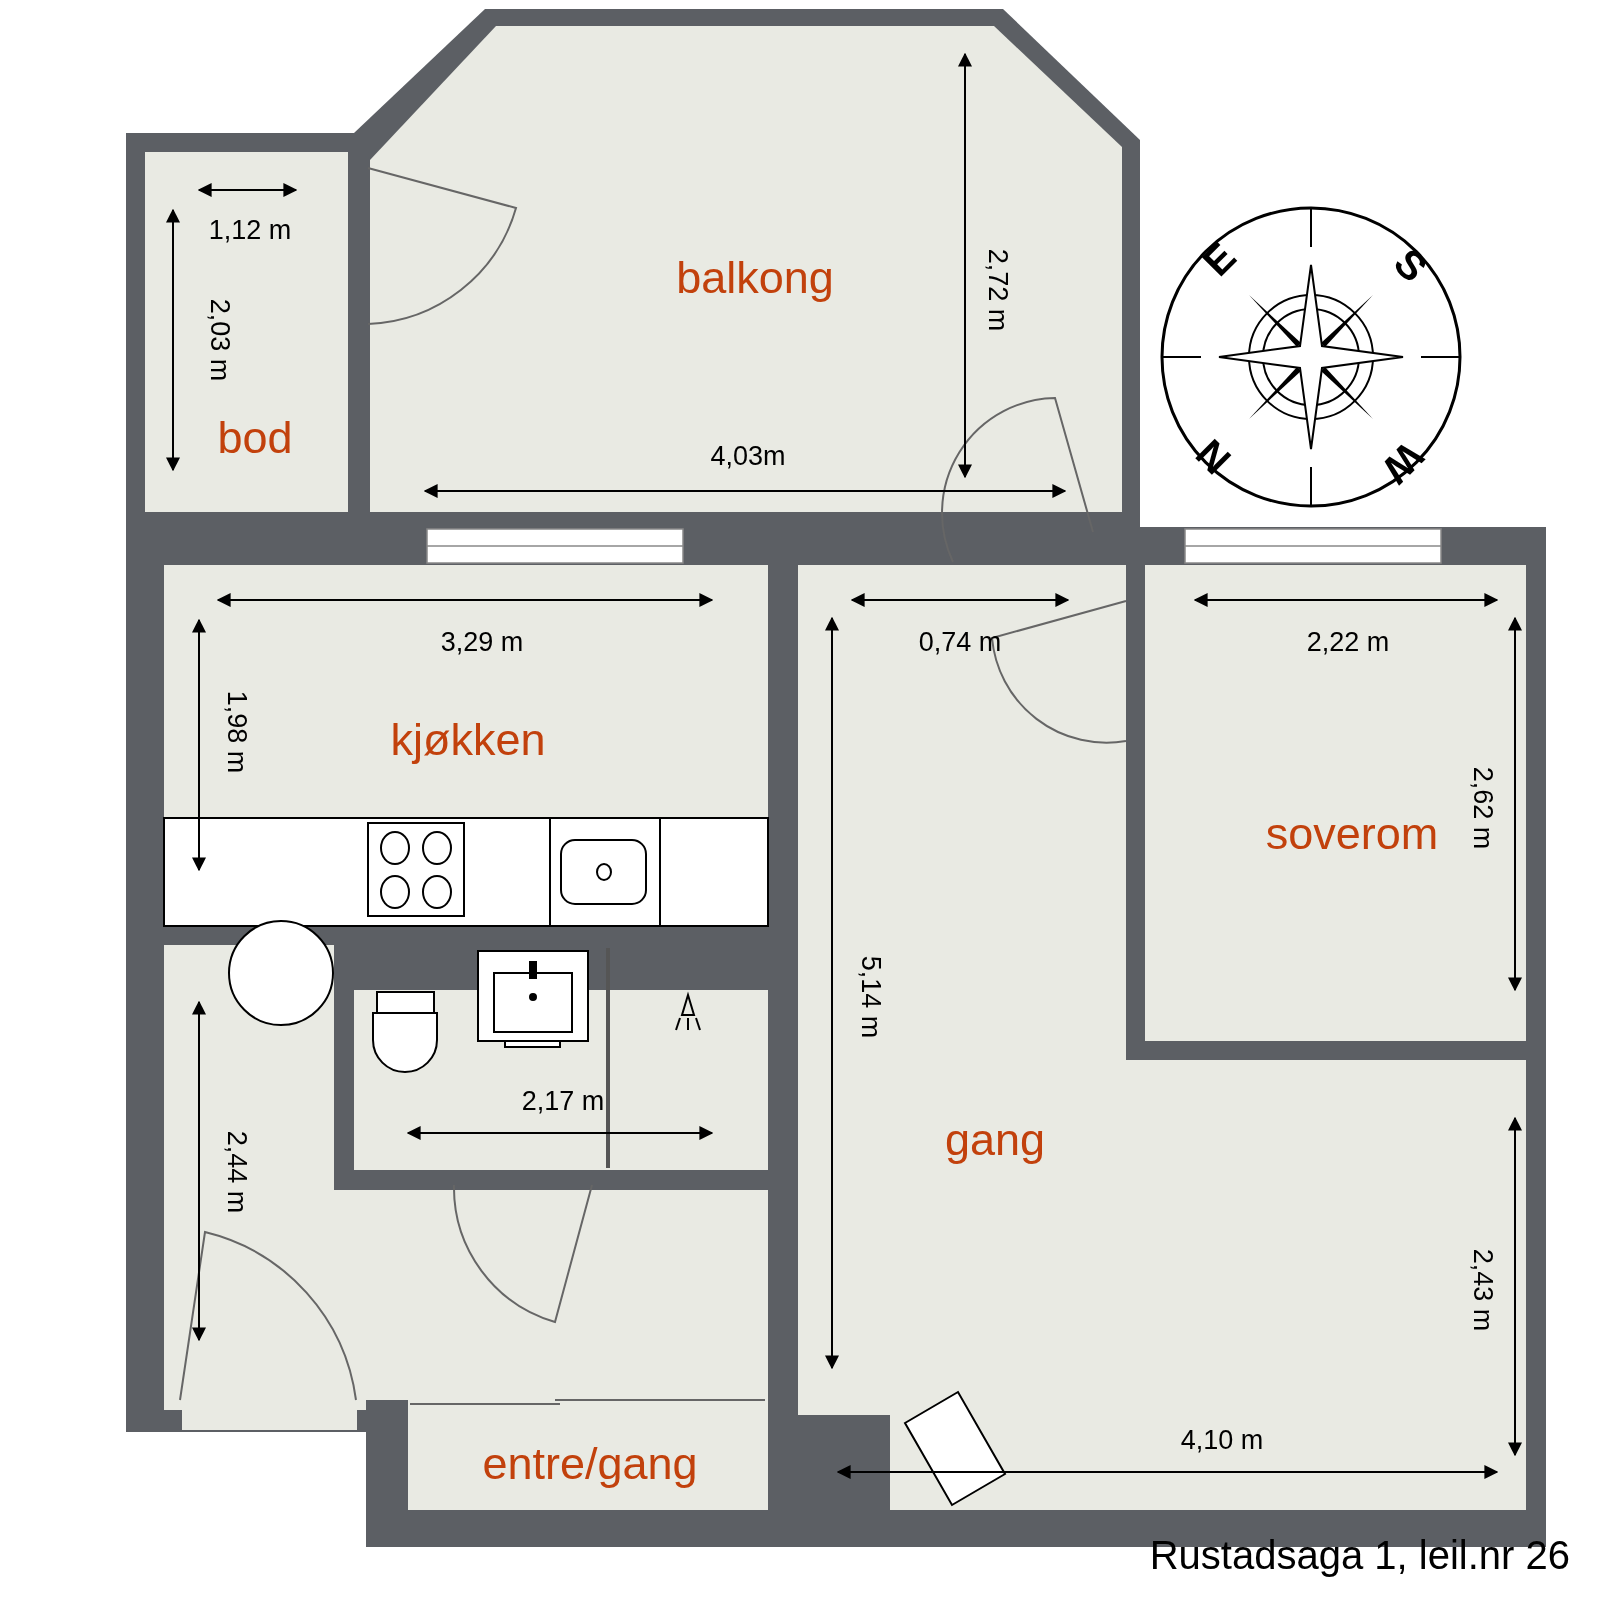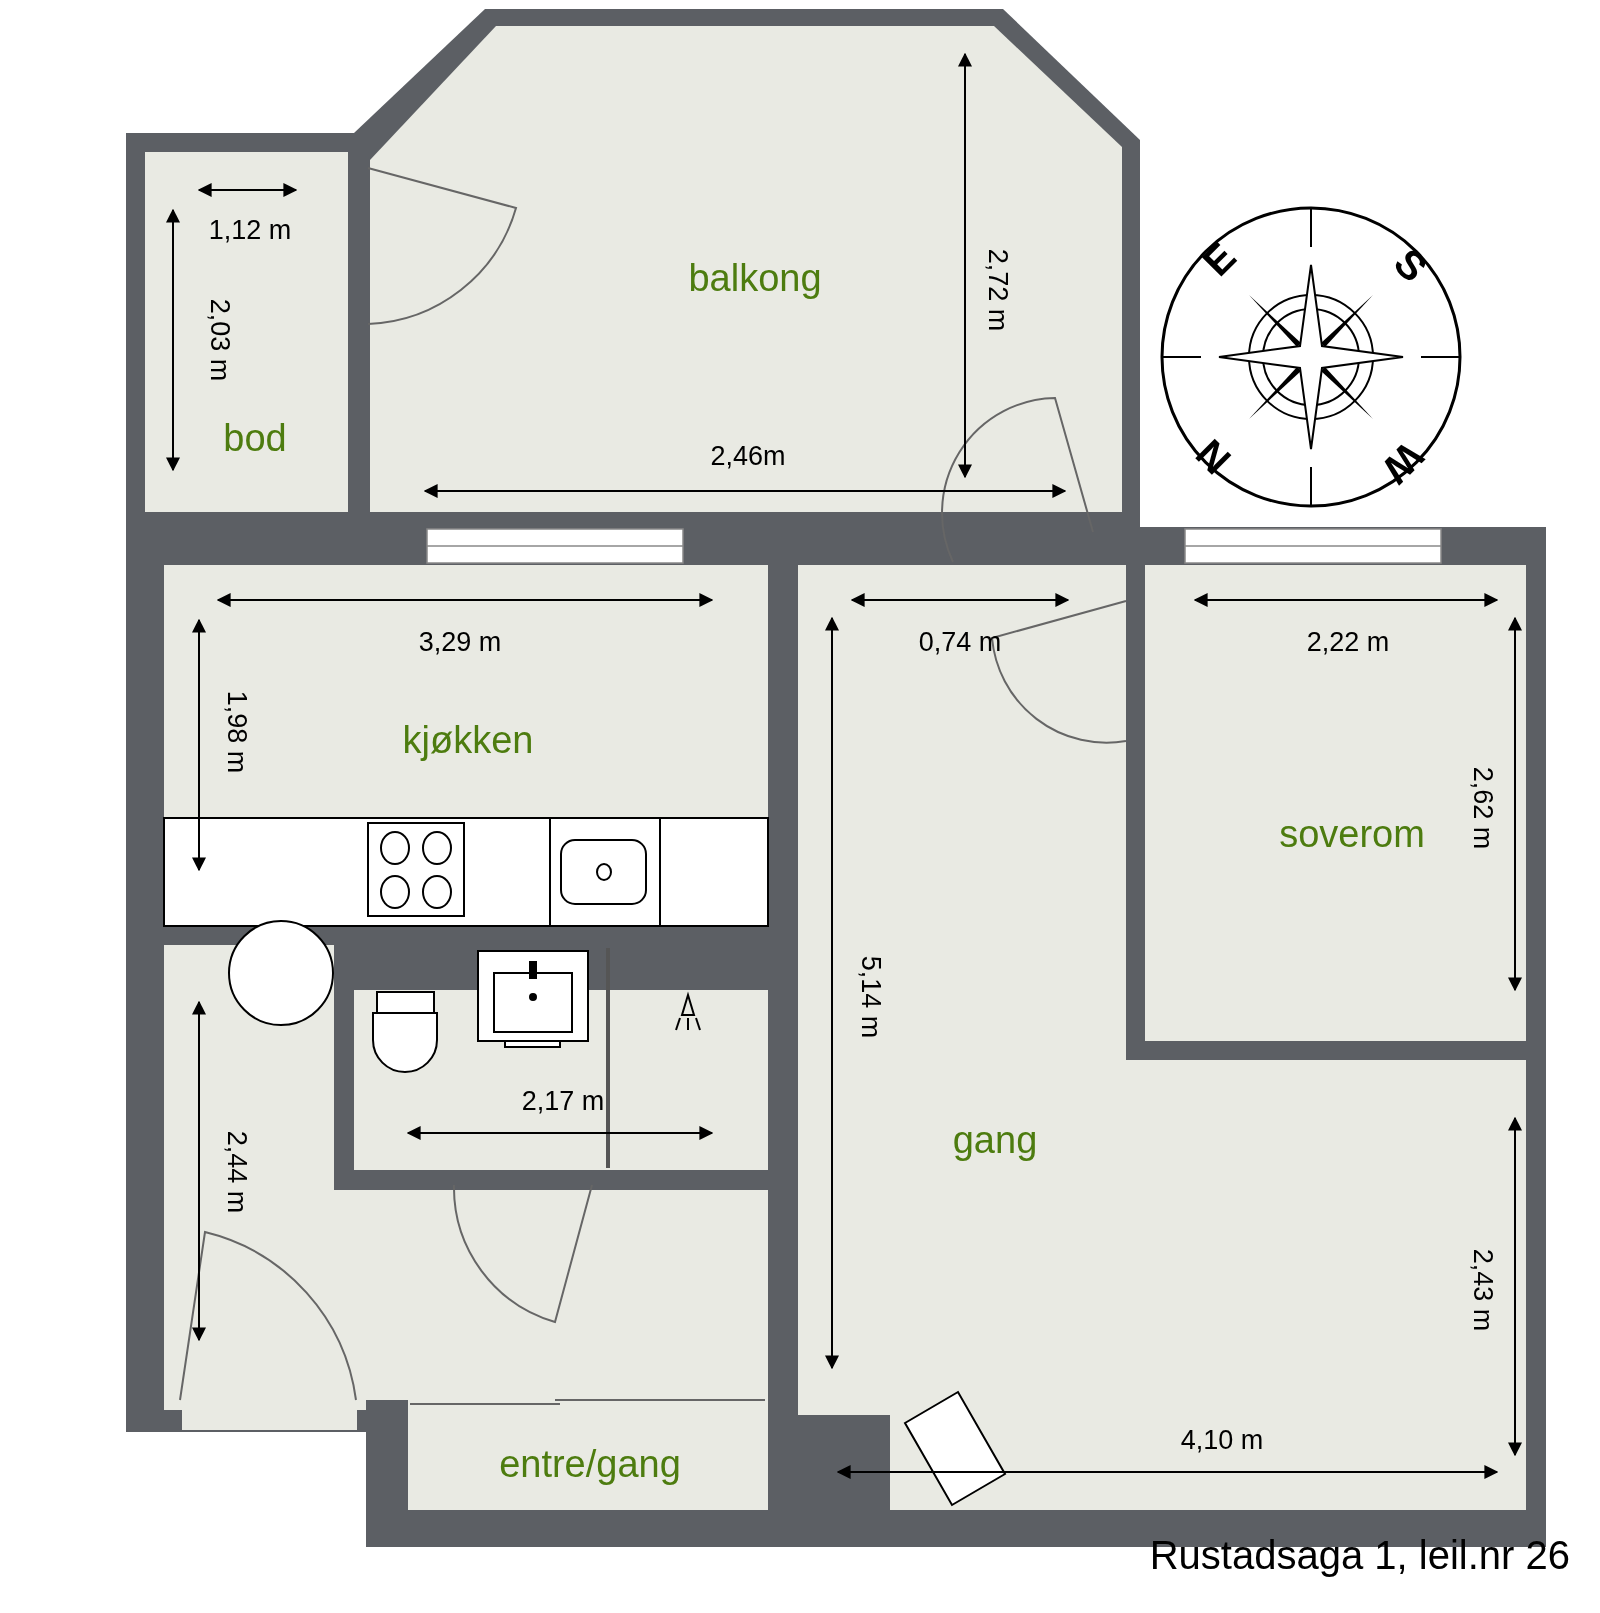--- a/index.html
+++ b/index.html
@@ -1,19 +1,19 @@
 <!DOCTYPE html>
 <html><head>
 <meta charset="utf-8">
 <style>
   html, body { margin:0; padding:0; background:#ffffff; }
   body { width:1600px; height:1613px; position:relative; overflow:hidden;
          font-family:"Liberation Sans", "DejaVu Sans", sans-serif; }
   #plan { position:absolute; left:0; top:0; }
-  .room-label { position:absolute; font-size:38px; color:#4d7c0f; white-space:nowrap;
+  .room-label { position:absolute; font-size:45px; color:#c2410c; white-space:nowrap;
                 transform:translate(-50%,-50%); }
   .dim { position:absolute; font-size:27px; color:#000; white-space:nowrap;
          transform:translate(-50%,-50%); }
   .dim.v { transform:translate(-50%,-50%) rotate(90deg); }
   .address { position:absolute; right:30px; top:1555px; font-size:40px; color:#000;
              transform:translateY(-50%); white-space:nowrap;margin-left:36px; }
 </style>
 </head>
 <body>
 
@@ -171,22 +171,22 @@
 <div class="room-label" style="left:755px;top:278px">balkong</div>
 <div class="room-label" style="left:255px;top:438px">bod</div>
 <div class="room-label" style="left:468px;top:740px">kjøkken</div>
 <div class="room-label" style="left:1352px;top:834px">soverom</div>
 <div class="room-label" style="left:995px;top:1140px">gang</div>
 <div class="room-label" style="left:590px;top:1464px">entre/gang</div>
 
 <div class="dim" style="left:250px;top:230px">1,12 m</div>
 <div class="dim v" style="left:219px;top:340px">2,03 m</div>
 <div class="dim v" style="left:997px;top:290px">2,72 m</div>
-<div class="dim" style="left:748px;top:456px">2,46m</div>
-<div class="dim" style="left:460px;top:642px">3,29 m</div>
+<div class="dim" style="left:748px;top:456px">4,03m</div>
+<div class="dim" style="left:482px;top:642px">3,29 m</div>
 <div class="dim v" style="left:236px;top:732px">1,98 m</div>
 <div class="dim" style="left:960px;top:642px">0,74 m</div>
 <div class="dim" style="left:1348px;top:642px">2,22 m</div>
 <div class="dim v" style="left:1482px;top:808px">2,62 m</div>
 <div class="dim v" style="left:870px;top:997px">5,14 m</div>
 <div class="dim" style="left:563px;top:1101px">2,17 m</div>
 <div class="dim v" style="left:236px;top:1172px">2,44 m</div>
 <div class="dim v" style="left:1482px;top:1290px">2,43 m</div>
 <div class="dim" style="left:1222px;top:1440px">4,10 m</div>
 

